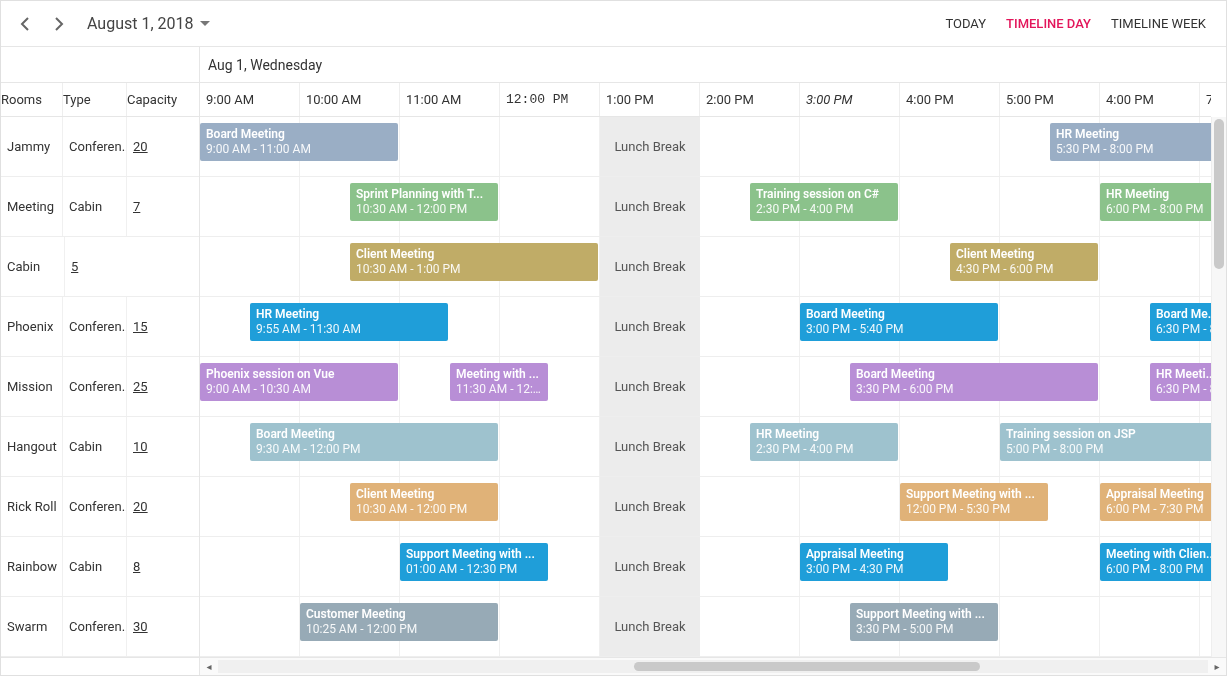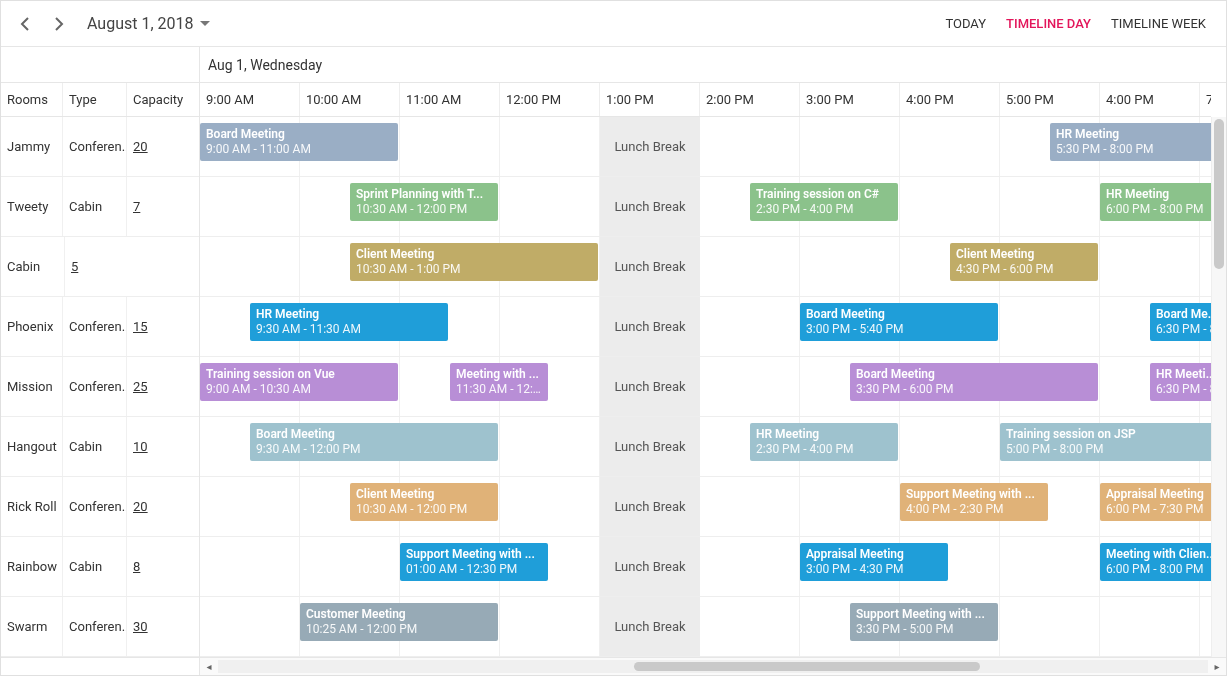--- a/index.html
+++ b/index.html
@@ -34,21 +34,21 @@
   .day-header {
     display:flex; height:36px; border-bottom:1px solid #e6e6e6;
   }
   .day-header .spacer { width:199px; border-right:1px solid #e6e6e6; }
   .day-header .label { padding-left:8px; display:flex; align-items:center; font-size:14px; color:#333; }
 
   .grid-area { flex:1; display:flex; overflow:hidden; }
 
   .left-pane { width:199px; flex:0 0 199px; border-right:1px solid #e6e6e6; display:flex; flex-direction:column; }
   .left-head { height:34px; display:flex; border-bottom:1px solid #e6e6e6; }
-  .lh-cell { display:flex; align-items:center; padding-left:6px; color:#333; }
+  .lh-cell { display:flex; align-items:center; color:#333; }
   .lh-room { width:62px; border-right:1px solid #eee; }
   .lh-type { width:64px; border-right:1px solid #eee; }
   .lh-cap  { flex:1; }
   .rows { flex:1; overflow:hidden; }
   .res-row { height:60px; border-bottom:1px solid #eee; display:flex; }
   .rc { display:flex; align-items:center; padding-left:6px; white-space:nowrap; overflow:hidden; text-overflow:ellipsis; }
   .rc-room { width:62px; border-right:1px solid #f0f0f0; }
   .rc-type { width:64px; border-right:1px solid #f0f0f0; }
   .rc-cap  { flex:1;text-decoration:underline; }
 
@@ -130,21 +130,21 @@
           <div class="lh-cell lh-type">Type</div>
           <div class="lh-cell lh-cap">Capacity</div>
         </div>
         <div class="rows" id="res-rows">
             <div class="res-row">
               <div class="rc rc-room">Jammy</div>
               <div class="rc rc-type">Conferen...</div>
               <div class="rc rc-cap">20</div>
             </div>
             <div class="res-row">
-              <div class="rc rc-room">Tweety</div>
+              <div class="rc rc-room">Meeting</div>
               <div class="rc rc-type">Cabin</div>
               <div class="rc rc-cap">7</div>
             </div>
             <div class="res-row">
               <div class="rc rc-type">Cabin</div>
               <div class="rc rc-cap">5</div>
             </div>
             <div class="res-row">
               <div class="rc rc-room">Phoenix</div>
               <div class="rc rc-type">Conferen...</div>
@@ -177,24 +177,24 @@
             </div>
           </div>
       </div>
 
       <div class="right-pane">
         <div class="time-head">
           <div class="th-inner" id="th-inner">
               <div class="th-cell" style="left: 0px;">9:00 AM</div>
               <div class="th-cell" style="left: 100px;">10:00 AM</div>
               <div class="th-cell" style="left: 200px;">11:00 AM</div>
-              <div class="th-cell" style="left: 300px;">12:00 PM</div>
+              <div class="th-cell" style="left: 300px; font-family: Liberation Mono, monospace;">12:00 PM</div>
               <div class="th-cell" style="left: 400px;">1:00 PM</div>
               <div class="th-cell" style="left: 500px;">2:00 PM</div>
-              <div class="th-cell" style="left: 600px;">3:00 PM</div>
+              <div class="th-cell" style="left: 600px; font-style: italic;">3:00 PM</div>
               <div class="th-cell" style="left: 700px;">4:00 PM</div>
               <div class="th-cell" style="left: 800px;">5:00 PM</div>
               <div class="th-cell" style="left: 900px;">4:00 PM</div>
               <div class="th-cell" style="left: 1000px;">7:00 PM</div>
             </div>
         </div>
         <div class="timeline-body">
           <div class="tl-inner" id="tl-inner">
               <div class="tl-row">
                 <div class="tl-grid">
@@ -282,21 +282,21 @@
                   <div class="tl-col" style="left: 500px;"></div>
                   <div class="tl-col" style="left: 600px;"></div>
                   <div class="tl-col" style="left: 700px;"></div>
                   <div class="tl-col" style="left: 800px;"></div>
                   <div class="tl-col" style="left: 900px;"></div>
                   <div class="tl-col" style="left: 1000px;"></div>
                 </div>
                 <div class="lunch" style="left: 400px;">Lunch Break</div>
                 <div class="event" style="left: 50px; width: 198px; background: rgb(31, 158, 217);">
                   <div class="ev-title">HR Meeting</div>
-                  <div class="ev-time">9:30 AM - 11:30 AM</div>
+                  <div class="ev-time">9:55 AM - 11:30 AM</div>
                 </div>
                 <div class="event" style="left: 600px; width: 198px; background: rgb(31, 158, 217);">
                   <div class="ev-title">Board Meeting</div>
                   <div class="ev-time">3:00 PM - 5:40 PM</div>
                 </div>
                 <div class="event" style="left: 950px; width: 148px; background: rgb(31, 158, 217);">
                   <div class="ev-title">Board Me...</div>
                   <div class="ev-time">6:30 PM - 8...</div>
                 </div>
               </div>
@@ -309,21 +309,21 @@
                   <div class="tl-col" style="left: 400px;"></div>
                   <div class="tl-col" style="left: 500px;"></div>
                   <div class="tl-col" style="left: 600px;"></div>
                   <div class="tl-col" style="left: 700px;"></div>
                   <div class="tl-col" style="left: 800px;"></div>
                   <div class="tl-col" style="left: 900px;"></div>
                   <div class="tl-col" style="left: 1000px;"></div>
                 </div>
                 <div class="lunch" style="left: 400px;">Lunch Break</div>
                 <div class="event" style="left: 0px; width: 198px; background: rgb(184, 142, 214);">
-                  <div class="ev-title">Training session on Vue</div>
+                  <div class="ev-title">Phoenix session on Vue</div>
                   <div class="ev-time">9:00 AM - 10:30 AM</div>
                 </div>
                 <div class="event" style="left: 250px; width: 98px; background: rgb(184, 142, 214);">
                   <div class="ev-title">Meeting with ...</div>
                   <div class="ev-time">11:30 AM - 12:3...</div>
                 </div>
                 <div class="event" style="left: 650px; width: 248px; background: rgb(184, 142, 214);">
                   <div class="ev-title">Board Meeting</div>
                   <div class="ev-time">3:30 PM - 6:00 PM</div>
                 </div>
@@ -374,21 +374,21 @@
                   <div class="tl-col" style="left: 900px;"></div>
                   <div class="tl-col" style="left: 1000px;"></div>
                 </div>
                 <div class="lunch" style="left: 400px;">Lunch Break</div>
                 <div class="event" style="left: 150px; width: 148px; background: rgb(224, 178, 120);">
                   <div class="ev-title">Client Meeting</div>
                   <div class="ev-time">10:30 AM - 12:00 PM</div>
                 </div>
                 <div class="event" style="left: 700px; width: 148px; background: rgb(224, 178, 120);">
                   <div class="ev-title">Support Meeting with ...</div>
-                  <div class="ev-time">4:00 PM - 2:30 PM</div>
+                  <div class="ev-time">12:00 PM - 5:30 PM</div>
                 </div>
                 <div class="event" style="left: 900px; width: 148px; background: rgb(224, 178, 120);">
                   <div class="ev-title">Appraisal Meeting</div>
                   <div class="ev-time">6:00 PM - 7:30 PM</div>
                 </div>
               </div>
               <div class="tl-row">
                 <div class="tl-grid">
                   <div class="tl-col" style="left: 0px;"></div>
                   <div class="tl-col" style="left: 100px;"></div>

